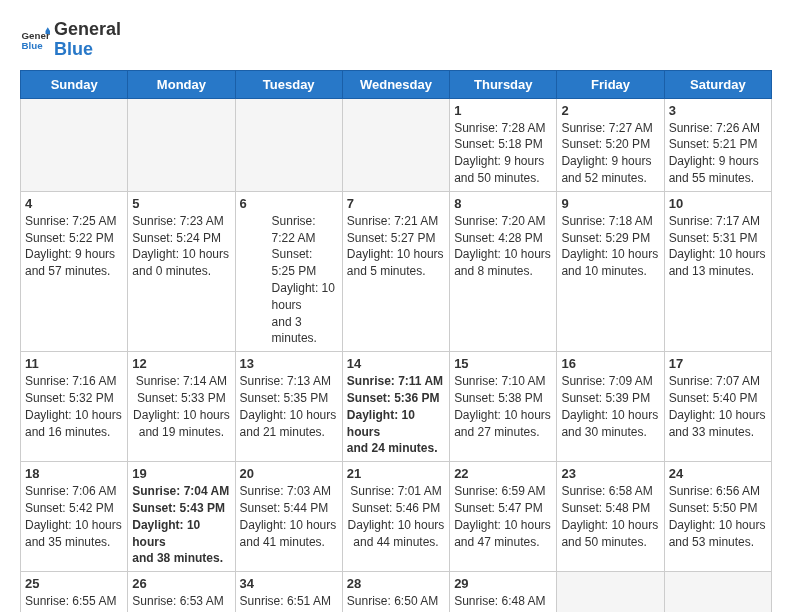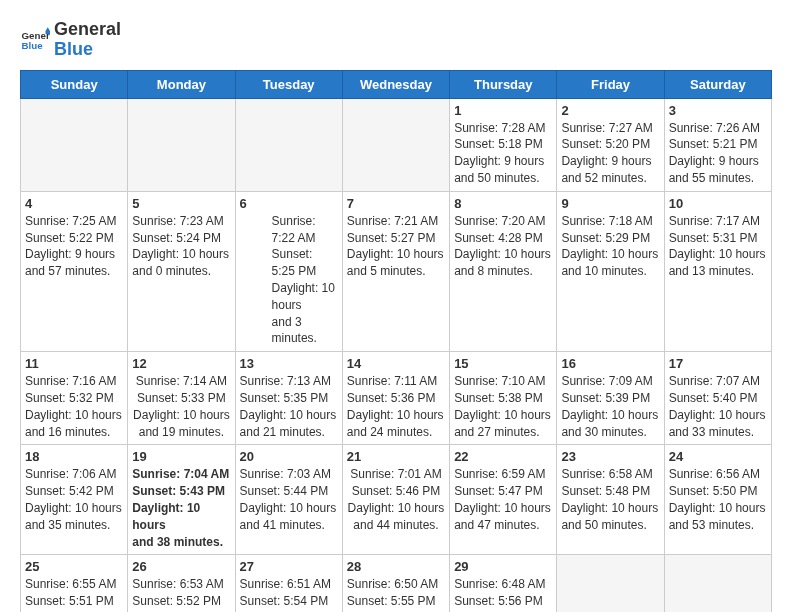--- a/index.html
+++ b/index.html
@@ -201,21 +201,21 @@
         </td>
         <td>
           <div class="day-num">13</div>
           <div class="day-info" style="white-space: pre-line;">Sunrise: 7:13 AM
 Sunset: 5:35 PM
 Daylight: 10 hours
 and 21 minutes.</div>
         </td>
         <td>
           <div class="day-num">14</div>
-          <div class="day-info" style="white-space: pre-line;">Sunrise: 7:11 AM
+          <div class="day-info" style="white-space: pre-line; font-weight: bold;">Sunrise: 7:11 AM
 Sunset: 5:36 PM
 Daylight: 10 hours
 and 24 minutes.</div>
         </td>
         <td>
           <div class="day-num">15</div>
           <div class="day-info" style="white-space: pre-line;">Sunrise: 7:10 AM
 Sunset: 5:38 PM
 Daylight: 10 hours
 and 27 minutes.</div>
@@ -295,21 +295,21 @@
 and 56 minutes.</div>
         </td>
         <td>
           <div class="day-num">26</div>
           <div class="day-info" style="white-space: pre-line;">Sunrise: 6:53 AM
 Sunset: 5:52 PM
 Daylight: 10 hours
 and 59 minutes.</div>
         </td>
         <td>
-          <div class="day-num">27</div>
+          <div class="day-num">34</div>
           <div class="day-info" style="white-space: pre-line;">Sunrise: 6:51 AM
 Sunset: 5:54 PM
 Daylight: 11 hours
 and 2 minutes.</div>
         </td>
         <td>
           <div class="day-num">28</div>
           <div class="day-info" style="white-space: pre-line;">Sunrise: 6:50 AM
 Sunset: 5:55 PM
 Daylight: 11 hours

